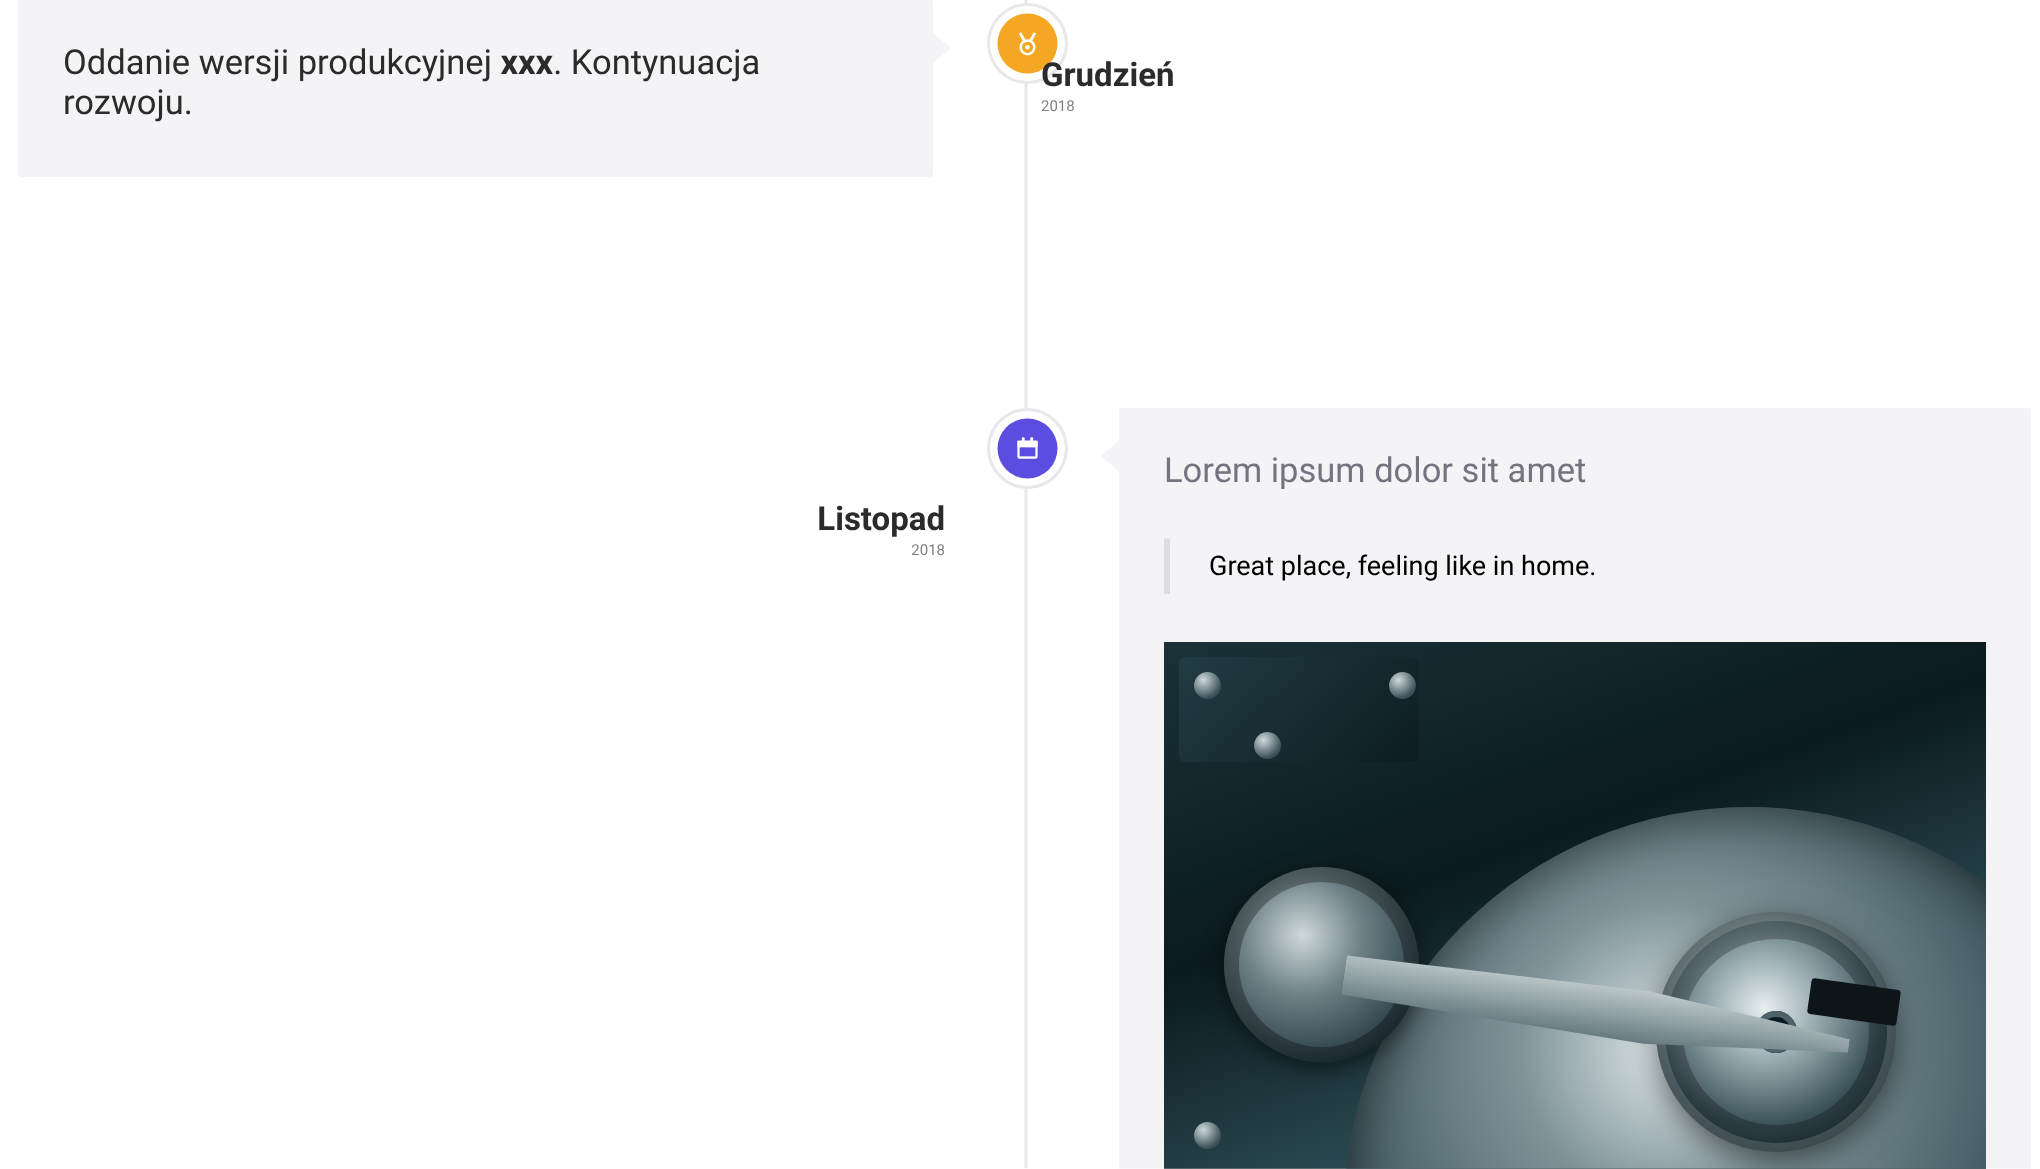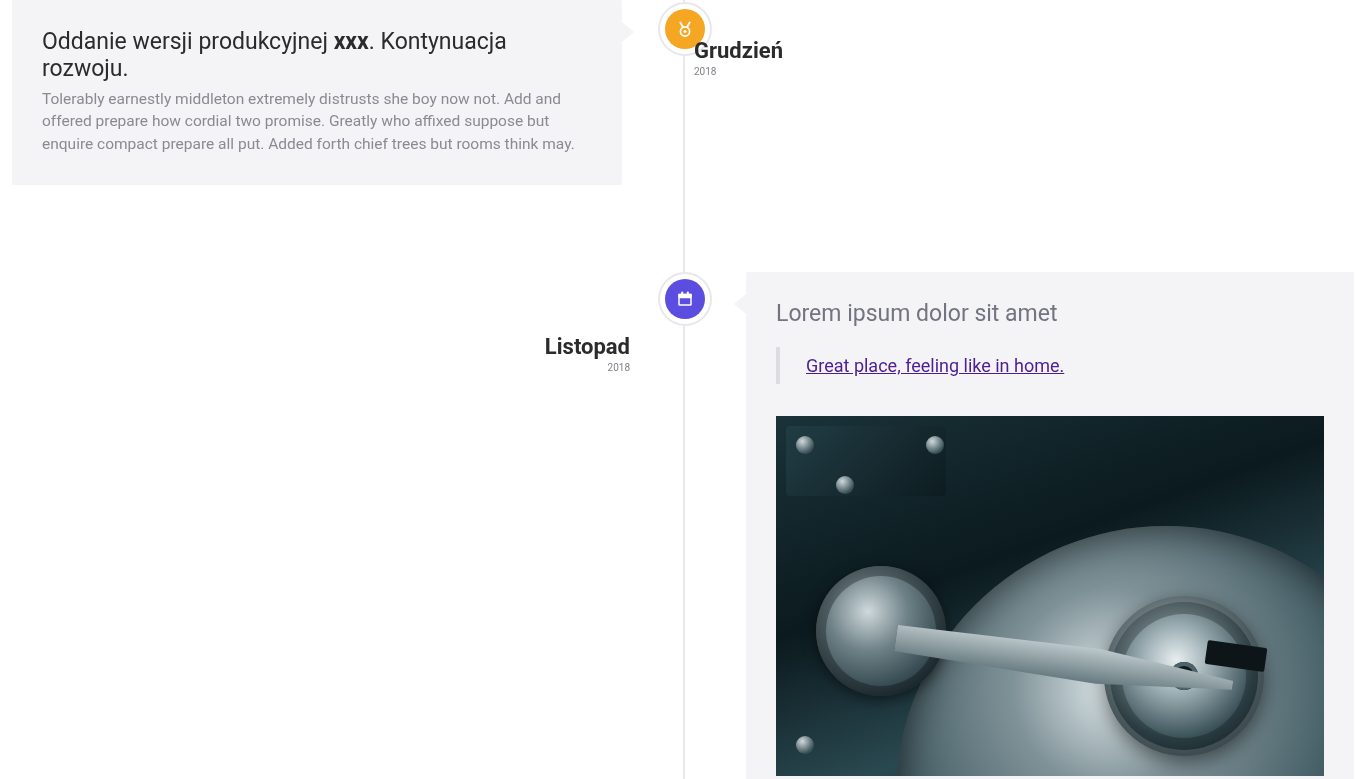--- a/index.html
+++ b/index.html
@@ -129,29 +129,28 @@
     top: 22px;
     width: 0; height: 0;
     border-top: 10px solid transparent;
     border-bottom: 10px solid transparent;
     border-right: 12px solid #f4f4f7;
   }
   .entry2-title {
     font-size: 23px;
     font-weight: 400;
     color: #747480;
-    margin-bottom: 20px;
+    margin-bottom: 32px;
   }
   .entry2-quote {
     border-left: 4px solid #dcdce2;
     padding: 8px 0 8px 26px;
     font-size: 18px;
-    color: #4c1d95;
+    color: #000000;
     margin-bottom: 32px;
-    text-decoration: underline;
   }
   .entry2-image {
     width: 100%;
     height: 360px;
     background: #10252a;
     position: relative;
     overflow: hidden;
   }
 
   
@@ -230,21 +229,20 @@
 </style>
 </head>
 <body>
 
 <div class="timeline-line"></div>
 
 <div class="entry1-card">
   <h3 class="entry1-title">
     <span>Oddanie wersji produkcyjnej </span><b>xxx</b><span>. Kontynuacja rozwoju.</span>
   </h3>
-  <p class="entry1-body">Tolerably earnestly middleton extremely distrusts she boy now not. Add and offered prepare how cordial two promise. Greatly who affixed suppose but enquire compact prepare all put. Added forth chief trees but rooms think may.</p>
 </div>
 
 <div class="entry1-badge">
   <div class="badge-inner-orange">
     <span class="medal-icon">
       <svg width="20" height="20" viewBox="0 0 24 24" fill="none">
         <path d="M7 3 L11 10 L9 11 L5 4 Z" fill="#ffffff"></path>
         <path d="M17 3 L13 10 L15 11 L19 4 Z" fill="#ffffff"></path>
         <circle cx="12" cy="15" r="5.5" stroke="#ffffff" stroke-width="2" fill="none"></circle>
         <circle cx="12" cy="15" r="1.8" fill="#ffffff"></circle>

